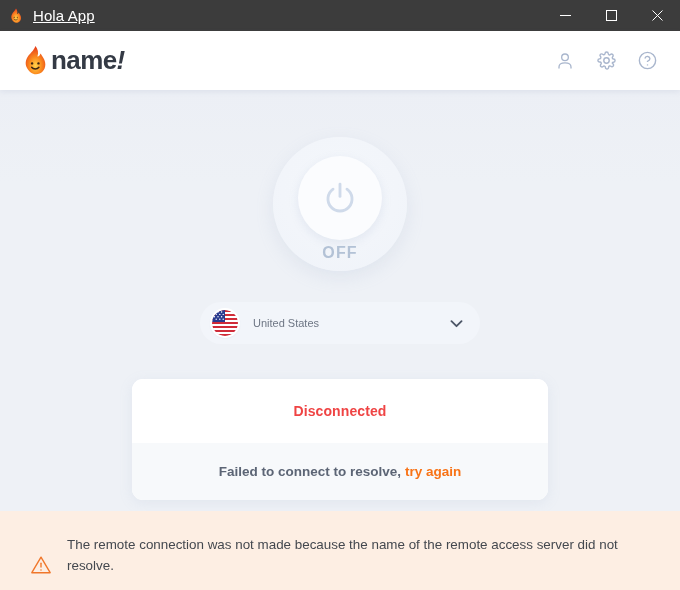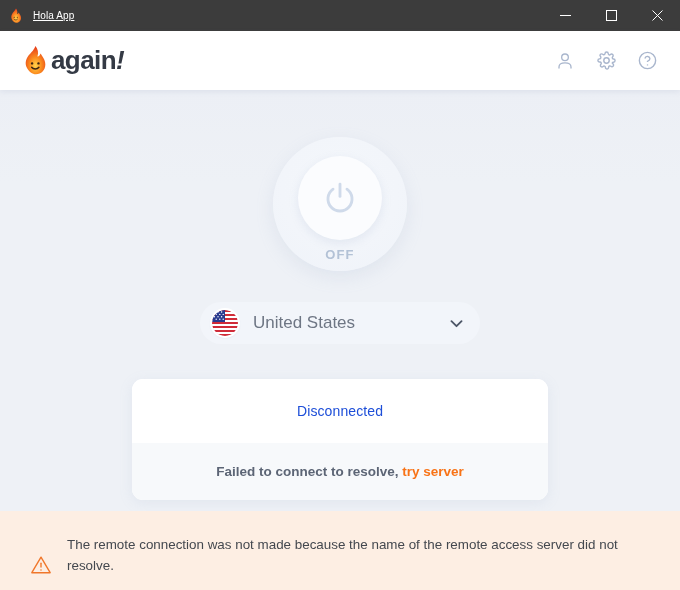--- a/index.html
+++ b/index.html
@@ -34,21 +34,21 @@
   .titlebar-icon {
     width: 16px;
     height: 16px;
     margin-left: 8px;
     margin-right: 9px;
     position: relative;
     flex: 0 0 auto;
   }
   .titlebar-title {
     color: #ffffff;
-    font-size: 10px;
+    font-size: 15px;
     letter-spacing: .1px;
     flex: 1 1 auto;
     text-decoration: underline;
   }
   .winbtns {
     display: flex;
     height: 31px;
     flex: 0 0 auto;
   }
   .winbtn {
@@ -141,21 +141,21 @@
     align-items: center;
     justify-content: center;
   }
   .power-glyph { color: #cfdaea; display: block; }
   .power-label {
     position: absolute;
     left: 0;
     right: 0;
     bottom: 9px;
     text-align: center;
-    font-size: 13px;
+    font-size: 16px;
     font-weight: bold;
     letter-spacing: 1.1px;
     color: #b3c2d6;
   }
 
   
   .country {
     margin-top: 31px;
     width: 280px;
     height: 42px;
@@ -171,21 +171,21 @@
     width: 26px;
     height: 26px;
     border-radius: 50%;
     flex: 0 0 auto;
     overflow: hidden;
     box-shadow: 0 0 0 2px #ffffff, 0 1px 3px rgba(100,120,155,.3);
   }
   .flag svg { display: block; }
   .country-name {
     margin-left: 15px;
-    font-size: 17px;
+    font-size: 11px;
     color: #6e7684;
     flex: 1 1 auto;
   }
   .chev { color: #4c5566; display: block; }
 
   
   .status-card {
     margin-top: 35px;
     width: 416px;
     border-radius: 11px;
@@ -196,22 +196,22 @@
   }
   .status-top {
     height: 64px;
     display: flex;
     align-items: center;
     justify-content: center;
     background: #ffffff;
   }
   .status-top-text {
     font-size: 14px;
-    font-weight: normal;
-    color: #1d4ed8;
+    font-weight: bold;
+    color: #ef4444;
     letter-spacing: .1px;
   }
   .status-bottom {
     height: 57px;
     display: flex;
     align-items: center;
     justify-content: center;
     background: #f7f9fb;
   }
   .status-bottom-text {
@@ -301,21 +301,21 @@
               <stop offset="42%" stop-color="#fb8c1e"></stop>
               <stop offset="100%" stop-color="#e3301a"></stop>
             </radialGradient>
           </defs>
           <path d="M16.5 1 C14 7 10.8 8.6 8.4 12.3 C5.6 16.7 5.6 20.6 7.2 23.8 C9.4 28.2 13.2 31 17 31 C22.6 31 27 26.7 27 20.6 C27 15.6 24 12.5 22 9 C21 11.6 19.7 12.5 18.6 12.1 C20 8.2 19.2 4.5 16.5 1 Z" fill="url(#lgFlame)"></path>
           <circle cx="12.9" cy="19.6" r="1.25" fill="#3a2410"></circle>
           <circle cx="19.7" cy="19.6" r="1.25" fill="#3a2410"></circle>
           <path d="M12.4 23.7 C14.2 26.2 18.4 26.2 20.2 23.7" stroke="#3a2410" stroke-width="1.5" fill="none" stroke-linecap="round"></path>
         </svg>
       </div>
-      <div class="logo-text"><span>again</span><span class="bang">!</span></div>
+      <div class="logo-text"><span>name</span><span class="bang">!</span></div>
     </div>
 
     <div class="header-spacer"></div>
 
     <div class="header-icons">
       <div class="hicon">
         <svg width="20" height="20" viewBox="0 0 24 24" fill="none" stroke="currentColor" stroke-width="1.6" stroke-linecap="round">
           <circle cx="12" cy="7.6" r="4"></circle>
           <path d="M4.8 20.5 v-1.4 c0-3.1 3.2-4.8 7.2-4.8 s7.2 1.7 7.2 4.8 v1.4"></path>
         </svg>
@@ -388,21 +388,21 @@
       <svg class="chev" width="19" height="19" viewBox="0 0 24 24" fill="none" stroke="currentColor" stroke-width="2.3" stroke-linecap="round" stroke-linejoin="round">
         <path d="M5.6 9 L12 15.4 L18.4 9"></path>
       </svg>
     </div>
 
     <div class="status-card">
       <div class="status-top">
         <span class="status-top-text">Disconnected</span>
       </div>
       <div class="status-bottom">
-        <span class="status-bottom-text"><span>Failed to connect to resolve,</span> <span class="retry">try server</span></span>
+        <span class="status-bottom-text"><span>Failed to connect to resolve,</span> <span class="retry">try again</span></span>
       </div>
     </div>
 
   </div>
 
   <div class="banner">
     <div class="banner-icon">
       <svg width="22" height="22" viewBox="0 0 24 24" fill="none" stroke="currentColor" stroke-width="1.5" stroke-linecap="round" stroke-linejoin="round">
         <path d="M12 3.4 L22 20.4 H2 Z"></path>
         <path d="M12 10 v4.3"></path>

